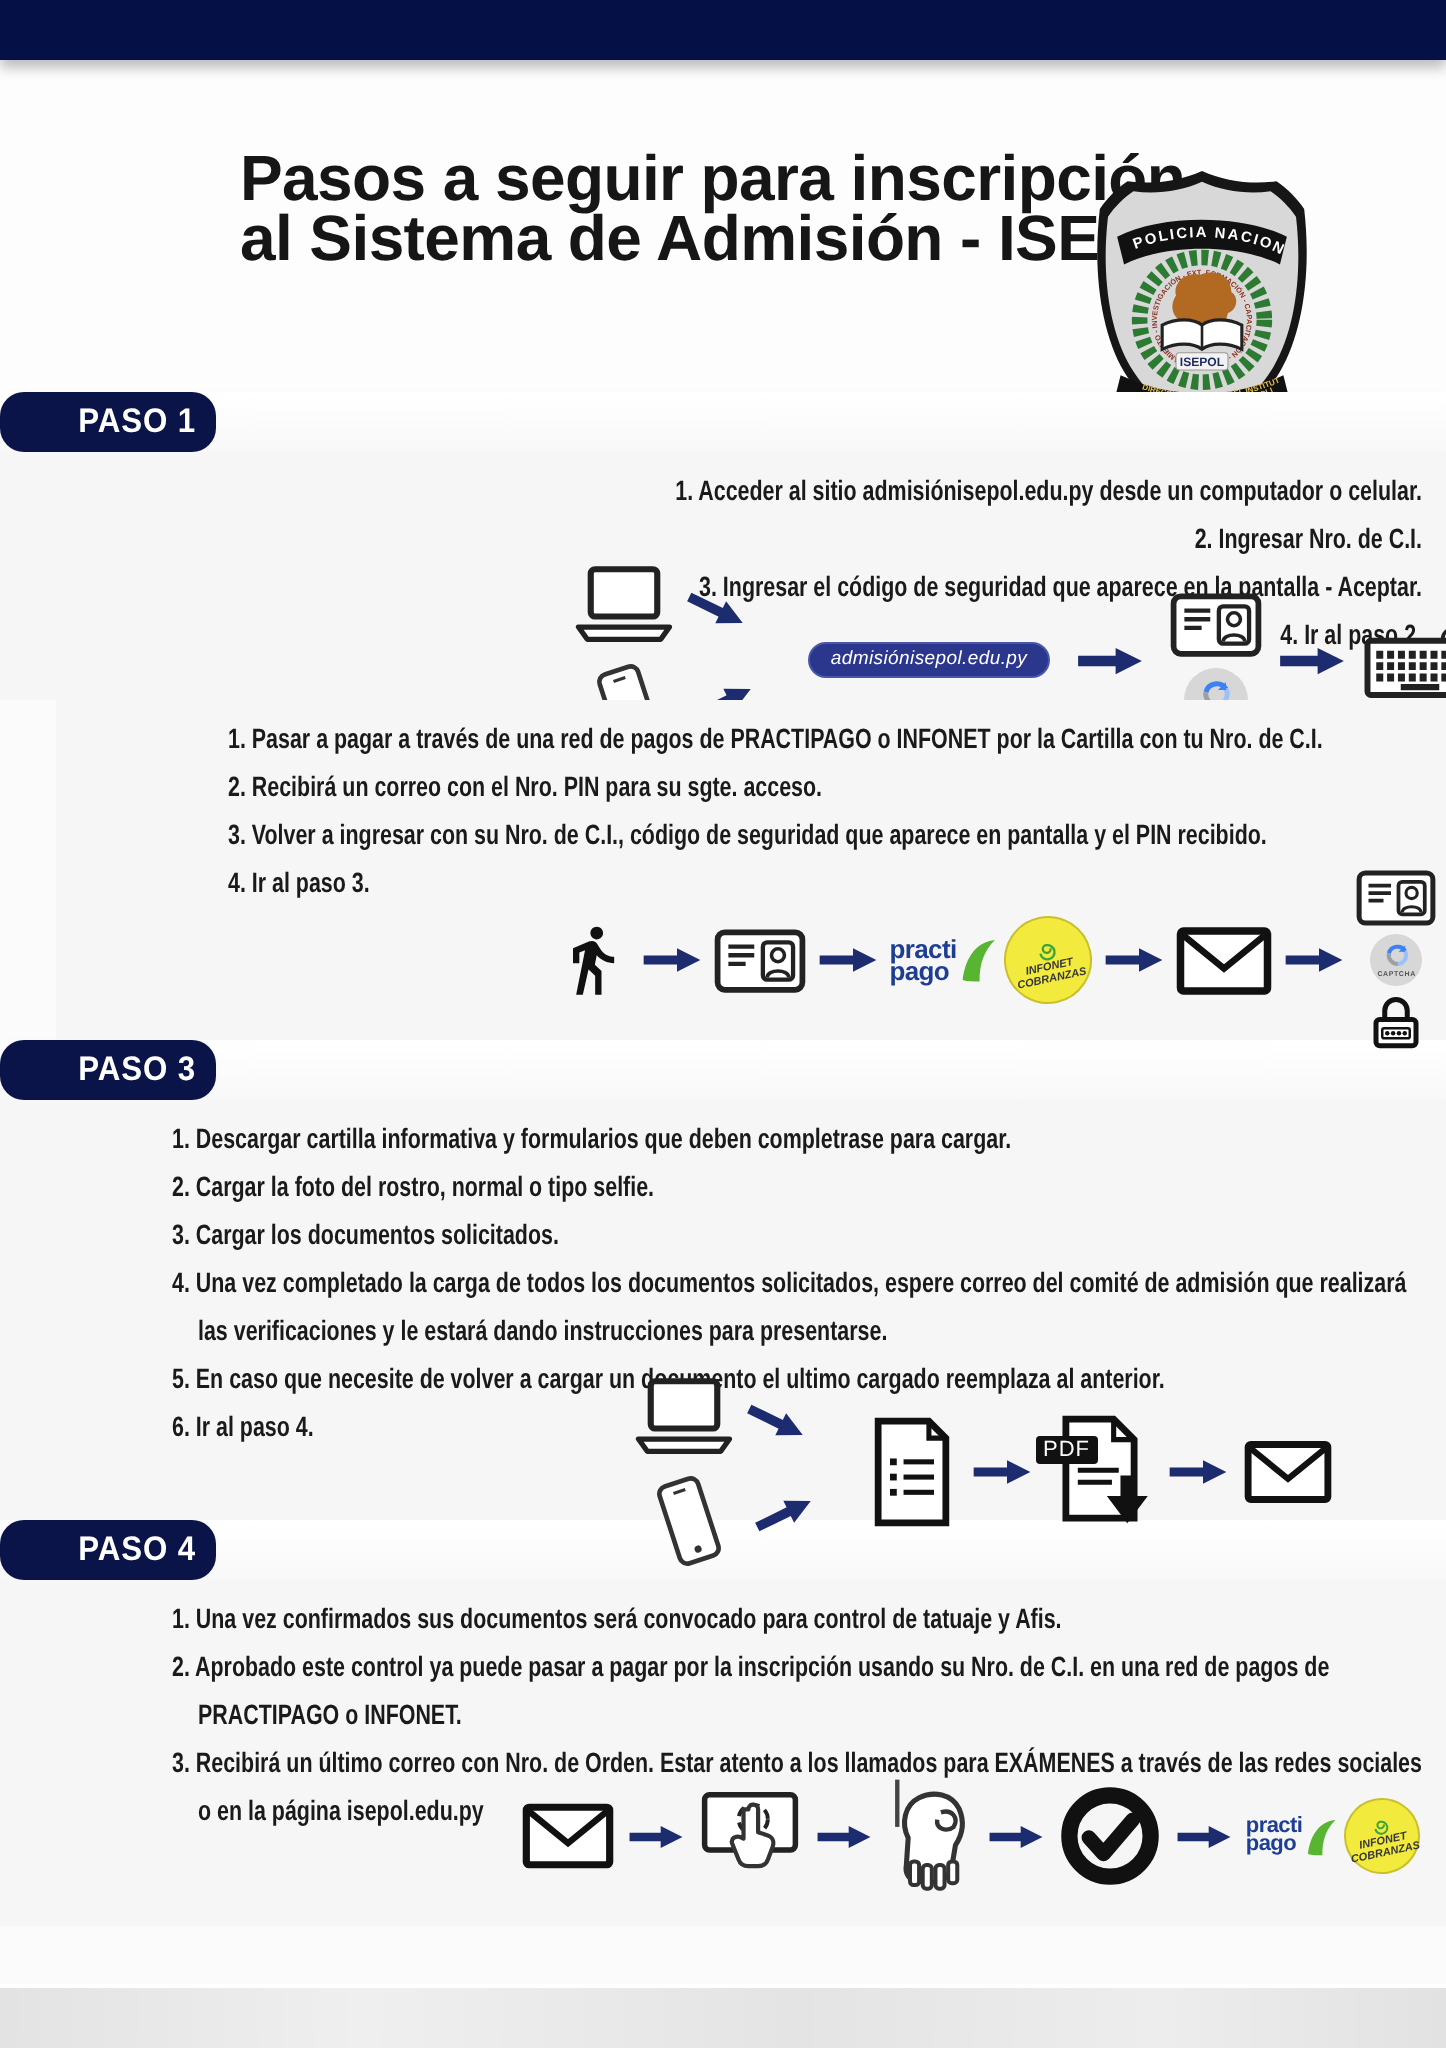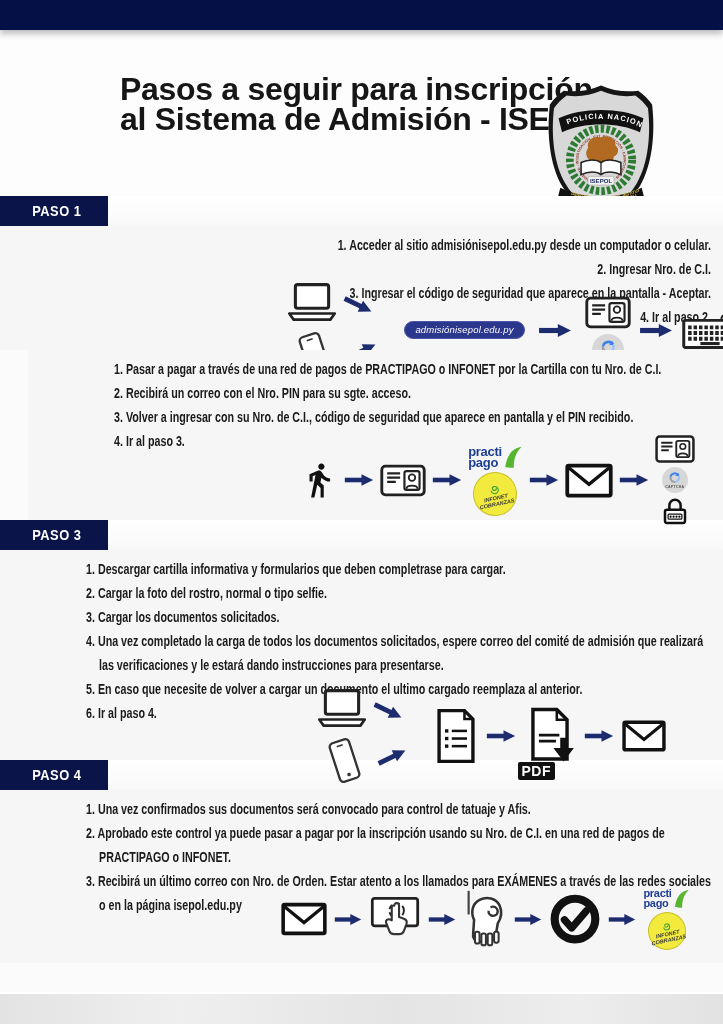--- a/index.html
+++ b/index.html
@@ -12,22 +12,22 @@
              border-top:2px solid #fff;}
   
   .header{position:relative;height:166px;background:#fdfdfd;}
   .title{position:absolute;left:84px;top:44px;font-size:32px;line-height:30px;font-weight:bold;
          color:#161616;letter-spacing:-.3px;margin-left:36px;}
   .badge{position:absolute;right:54px;top:52px;width:136px;height:142px;}
   
   .band{position:relative;height:30px;background:linear-gradient(#ffffff,#f8f8f8);
         box-shadow:0 3px 4px rgba(0,0,0,.16);z-index:1;}
   .band-box{width:108px;height:30px;background:#0a1448;color:#fff;display:flex;align-items:center;
-            justify-content:flex-end;padding-right:27px;box-sizing:border-box;font-weight:bold;
-            font-size:14px;letter-spacing:.5px;transform-origin:0 50%;}
+            justify-content:flex-end;padding-right:10px;box-sizing:border-box;font-weight:bold;
+            font-size:17px;letter-spacing:.5px;transform-origin:0 50%;border-radius:12px;}
   .band-box span{display:inline-block;transform:scaleX(.92);transform-origin:100% 50%;}
   
   .content{position:relative;background:#f6f6f7;z-index:2;}
   .c1{height:124px;text-align:right;} .c2{height:170px;margin-left:28px;} .c3{height:210px;} .c4{height:173px;}
   .list{padding:7px 0 0 86px;}
   .li{font-size:14px;font-weight:bold;line-height:24px;color:#1a1a1a;width:800px;
       transform:scaleX(.765);transform-origin:0 0;padding-left:17px;text-indent:-17px;}
   
   .flow{position:absolute;left:0;width:100%;display:flex;align-items:center;justify-content:center;z-index:5;}
   .f1{top:56px;gap:8px;transform:translateX(150px);}
@@ -44,33 +44,33 @@
   
   .pill{background:#2a378c;border:1.5px solid #4a57a8;border-radius:10px;padding:2px 10px 3px;
         color:#fff;font-size:9.5px;font-style:italic;font-weight:normal;letter-spacing:.2px;flex:0 0 auto;}
   
   .captcha{width:32px;height:32px;border-radius:50%;background:#d7d7d7;display:flex;flex-direction:column;
            align-items:center;justify-content:center;flex:0 0 auto;}
   .captcha svg{display:block;}
   .captcha .cap-t{font-size:3.5px;color:#555;font-weight:bold;letter-spacing:.3px;margin-top:1px;}
   .captcha.small{width:26px;height:26px;}
   
-  .ppgrp{display:flex;flex-direction:column;align-items:center;gap:3px;flex:0 0 auto;}
+  .ppgrp{display:flex;flex-direction:row;align-items:center;gap:3px;flex:0 0 auto;}
   .pp{display:flex;align-items:center;gap:1px;}
   .pp-txt{display:flex;flex-direction:column;color:#1d3e91;font-weight:bold;font-size:13px;
           line-height:11px;letter-spacing:-.3px;}
   .pp.small .pp-txt{font-size:11px;line-height:9.5px;}
   .inf{width:42px;height:42px;border-radius:50%;background:#f3ea3e;border:1.5px solid #c9c02c;
        display:flex;flex-direction:column;align-items:center;justify-content:center;transform:rotate(-12deg);}
   .inf.small{width:36px;height:36px;}
   .inf span{font-size:5.5px;font-weight:bold;font-style:italic;color:#35383b;line-height:6px;}
   .ic{display:block;flex:0 0 auto;}
   .pdfwrap{position:relative;flex:0 0 auto;}
-  .pdflabel{position:absolute;left:-6px;top:11px;background:#111;color:#fff;font-weight:bold;
-            font-size:14px;padding:1px 4px;border-radius:2px;letter-spacing:.5px;margin-top:44px;}
+  .pdflabel{position:absolute;left:-6px;top:11px;background:#111;color:#fff;font-weight:normal;
+            font-size:11px;padding:1px 4px;border-radius:2px;letter-spacing:.5px;}
 </style>
 </head>
 <body>
 
 <svg width="0" height="0" style="position:absolute">
 <defs>
   <symbol id="sy-arrow" viewBox="0 0 36 16">
     <path d="M1 8 H23" stroke="currentColor" stroke-width="5.5" fill="none"></path>
     <path d="M21 1 L35 8 L21 15 Z" fill="currentColor"></path>
   </symbol>

